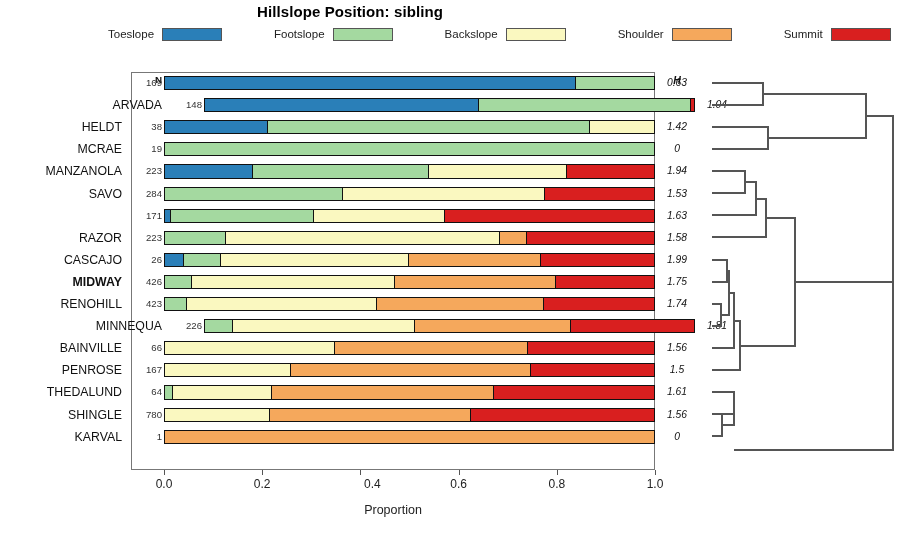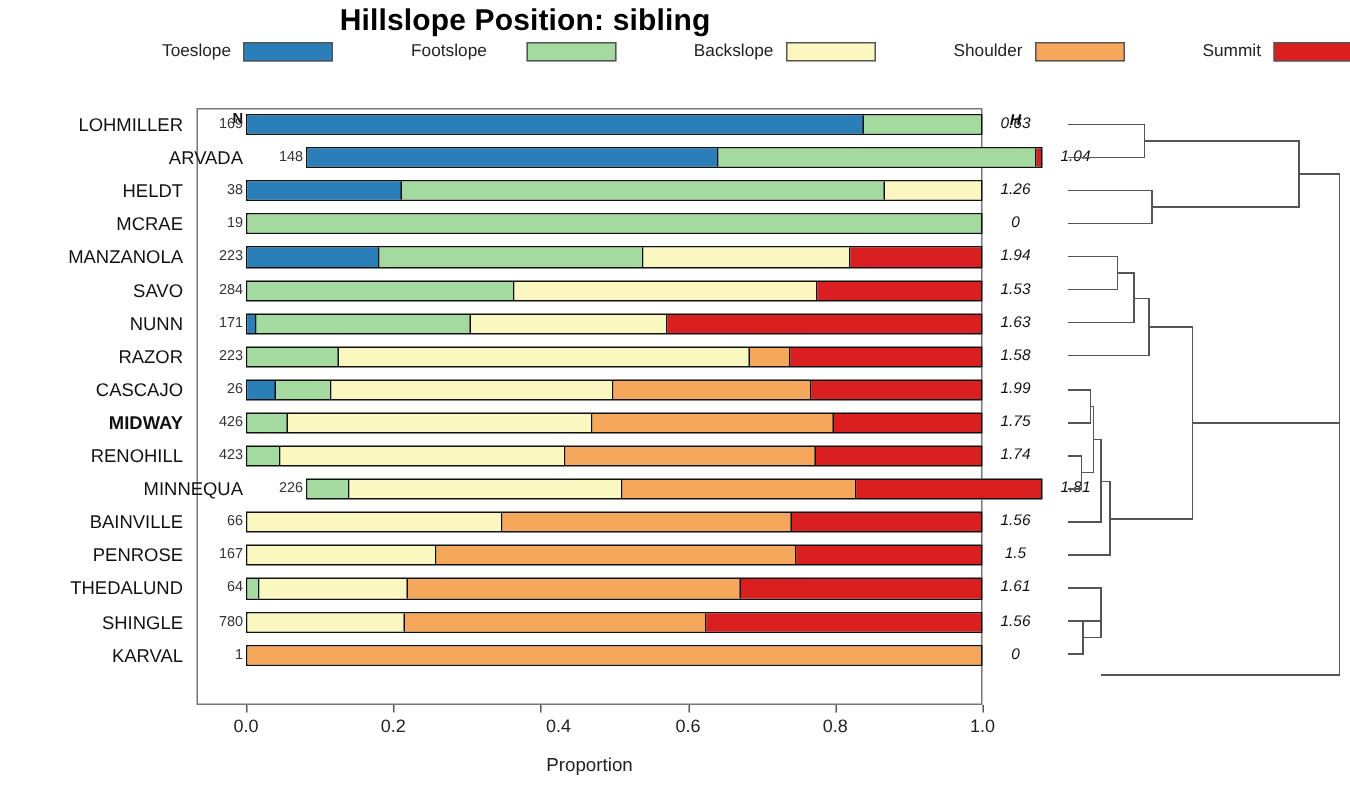--- a/index.html
+++ b/index.html
@@ -6,21 +6,21 @@
   body{
     width:900px;height:540px;background:#ffffff;
     font-family:"Liberation Sans", sans-serif;
     color:#1a1a1a;overflow:hidden;position:relative;
   }
   #root{position:absolute;inset:0;}
 
   
   .title{
     position:absolute;left:0;top:3px;width:700px;text-align:center;
-    font-size:20px;font-weight:bold;color:#000;letter-spacing:.1px;
+    font-size:15px;font-weight:bold;color:#000;letter-spacing:.1px;
   }
 
   
   .legend{
     position:absolute;left:108px;top:25px;width:560px;height:18px;
     display:flex;align-items:center;
   }
   .legend-item{display:flex;align-items:center;}
   .legend-label{font-size:11.5px;color:#222;margin-right:8px;white-space:nowrap;}
   .legend-swatch{width:60px;height:13px;border:1.4px solid #555;box-sizing:border-box;}
@@ -81,21 +81,21 @@
 
 <div id="root">
 
   <div class="title">Hillslope Position: sibling</div>
 
   <div class="legend" id="legend">
       <div class="legend-item">
         <span class="legend-label">Toeslope</span>
         <span class="legend-swatch" style="background: rgb(42, 127, 184);"></span>
       </div>
-      <div class="legend-item" style="margin-left: 52px; gap: 18px;">
+      <div class="legend-item" style="margin-left: 52px;">
         <span class="legend-label">Footslope</span>
         <span class="legend-swatch" style="background: rgb(164, 217, 160);"></span>
       </div>
       <div class="legend-item" style="margin-left: 52px;">
         <span class="legend-label">Backslope</span>
         <span class="legend-swatch" style="background: rgb(250, 248, 192);"></span>
       </div>
       <div class="legend-item" style="margin-left: 52px;">
         <span class="legend-label">Shoulder</span>
         <span class="legend-swatch" style="background: rgb(245, 168, 92);"></span>
@@ -106,21 +106,20 @@
       </div>
     </div>
 
   <div class="plot-frame"></div>
 
   <div class="hdr-n">N</div>
   <div class="hdr-h">H</div>
 
   <div id="rows">
       <div class="row" style="top: 72px;">
-        <div class="row-label">LOHMILLER</div>
         <div class="row-n">169</div>
         <div class="bar" style="left: 164px; width: 491px;">
           <div class="seg" style="width: 84%; background: rgb(42, 127, 184);"></div>
           <div class="seg" style="width: 16%; background: rgb(164, 217, 160); border-right: none;"></div>
         </div>
         <div class="row-h">0.63</div>
       </div>
       <div class="row" style="top: 94.1px; margin-left: 40px;">
         <div class="row-label">ARVADA</div>
         <div class="row-n">148</div>
@@ -132,21 +131,21 @@
         <div class="row-h">1.04</div>
       </div>
       <div class="row" style="top: 116.2px; padding-left: 41px;">
         <div class="row-label">HELDT</div>
         <div class="row-n">38</div>
         <div class="bar" style="left: 164px; width: 491px;">
           <div class="seg" style="width: 21.1%; background: rgb(42, 127, 184);"></div>
           <div class="seg" style="width: 65.8%; background: rgb(164, 217, 160);"></div>
           <div class="seg" style="width: 13.1%; background: rgb(250, 248, 192); border-right: none;"></div>
         </div>
-        <div class="row-h">1.26</div>
+        <div class="row-h">1.42</div>
       </div>
       <div class="row" style="top: 138.3px;">
         <div class="row-label">MCRAE</div>
         <div class="row-n">19</div>
         <div class="bar" style="left: 164px; width: 491px;">
           <div class="seg" style="width: 100%; background: rgb(164, 217, 160); border-right: none;"></div>
         </div>
         <div class="row-h">0</div>
       </div>
       <div class="row" style="top: 160.4px;">
@@ -164,21 +163,20 @@
         <div class="row-label">SAVO</div>
         <div class="row-n">284</div>
         <div class="bar" style="left: 164px; width: 491px;">
           <div class="seg" style="width: 36.3%; background: rgb(164, 217, 160);"></div>
           <div class="seg" style="width: 41.5%; background: rgb(250, 248, 192);"></div>
           <div class="seg" style="width: 22.2%; background: rgb(217, 31, 31); border-right: none;"></div>
         </div>
         <div class="row-h">1.53</div>
       </div>
       <div class="row" style="top: 204.6px;">
-        <div class="row-label">NUNN</div>
         <div class="row-n">171</div>
         <div class="bar" style="left: 164px; width: 491px;">
           <div class="seg" style="width: 1.2%; background: rgb(42, 127, 184);"></div>
           <div class="seg" style="width: 29.3%; background: rgb(164, 217, 160);"></div>
           <div class="seg" style="width: 26.8%; background: rgb(250, 248, 192);"></div>
           <div class="seg" style="width: 42.7%; background: rgb(217, 31, 31); border-right: none;"></div>
         </div>
         <div class="row-h">1.63</div>
       </div>
       <div class="row" style="top: 226.7px;">

